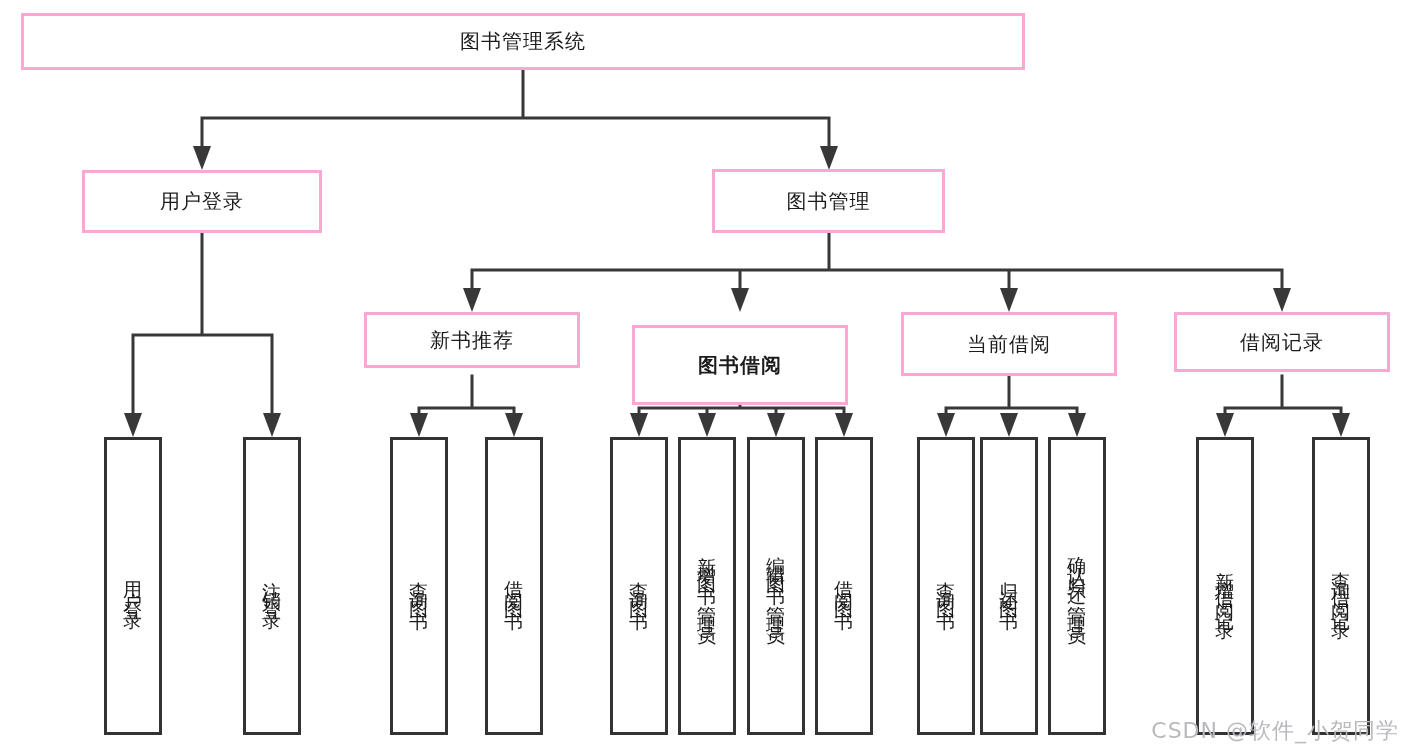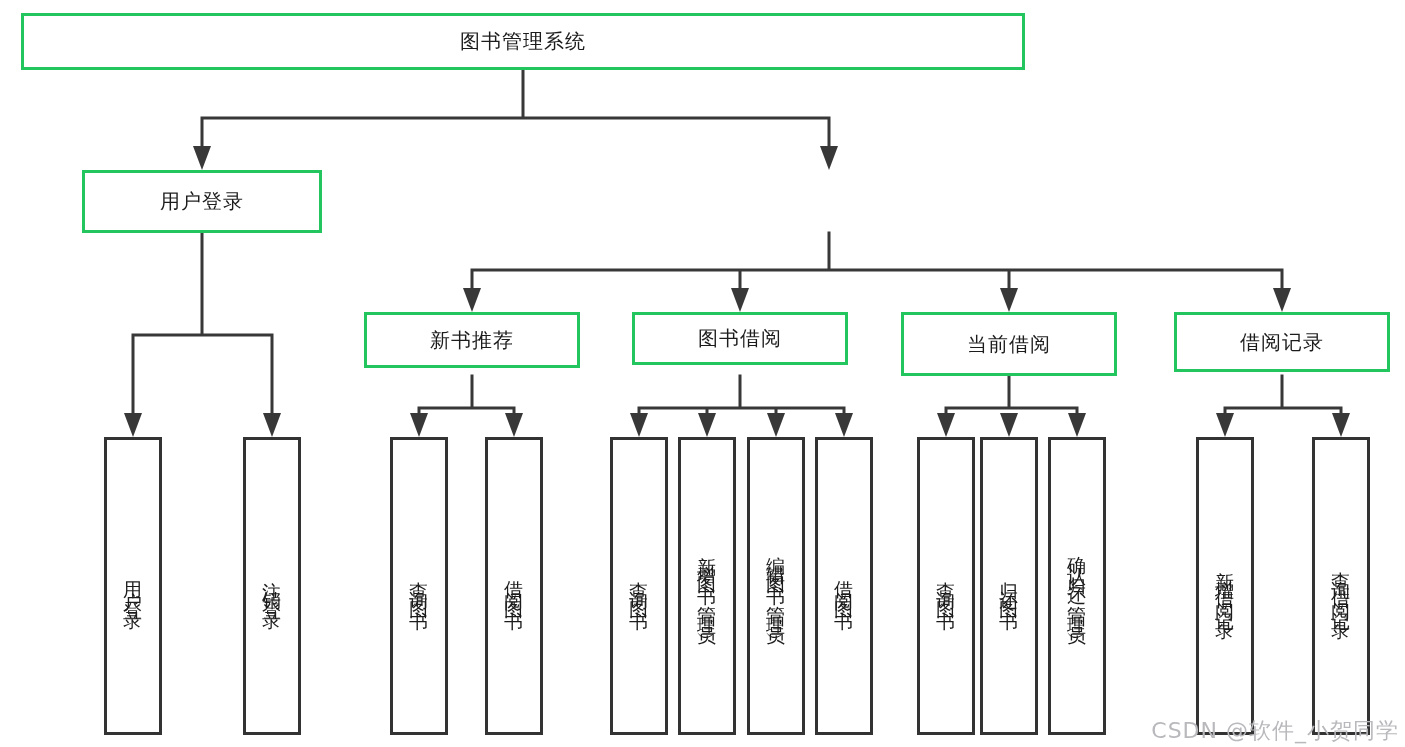--- a/index.html
+++ b/index.html
@@ -18,21 +18,21 @@
   .wires {
     position: absolute;
     left: 0; top: 0;
     width: 1405px; height: 747px;
     pointer-events: none;
   }
   .box {
     position: absolute;
     box-sizing: border-box;
     background: #ffffff;
-    border: 3px solid #22c55e;
+    border: 3px solid #f9a8d4;
     display: flex;
     align-items: center;
     justify-content: center;
     color: #1c1c1c;
     font-size: 20px;
     letter-spacing: 1px;
     white-space: nowrap;
   }
   .leaf {
     position: absolute;
@@ -112,25 +112,28 @@
     </g>
   </svg>
 
   <div class="box" style="left:21px; top:13px; width:1004px; height:57px;">
     <span>图书管理系统</span>
   </div>
 
   <div class="box" style="left:82px; top:170px; width:240px; height:63px;">
     <span>用户登录</span>
   </div>
+  <div class="box" style="left:712px; top:169px; width:233px; height:64px;">
+    <span>图书管理</span>
+  </div>
 
   <div class="box" style="left:364px; top:312px; width:216px; height:56px;">
     <span>新书推荐</span>
   </div>
-  <div class="box" style="left:632px; top:312px; width:216px; height:53px;">
+  <div class="box" style="left:632px; top:325px; width:216px; height:80px;font-weight:bold;">
     <span>图书借阅</span>
   </div>
   <div class="box" style="left:901px; top:312px; width:216px; height:64px;">
     <span>当前借阅</span>
   </div>
   <div class="box" style="left:1174px; top:312px; width:216px; height:60px;">
     <span>借阅记录</span>
   </div>
 
   <div class="leaf" style="left:104px;">

